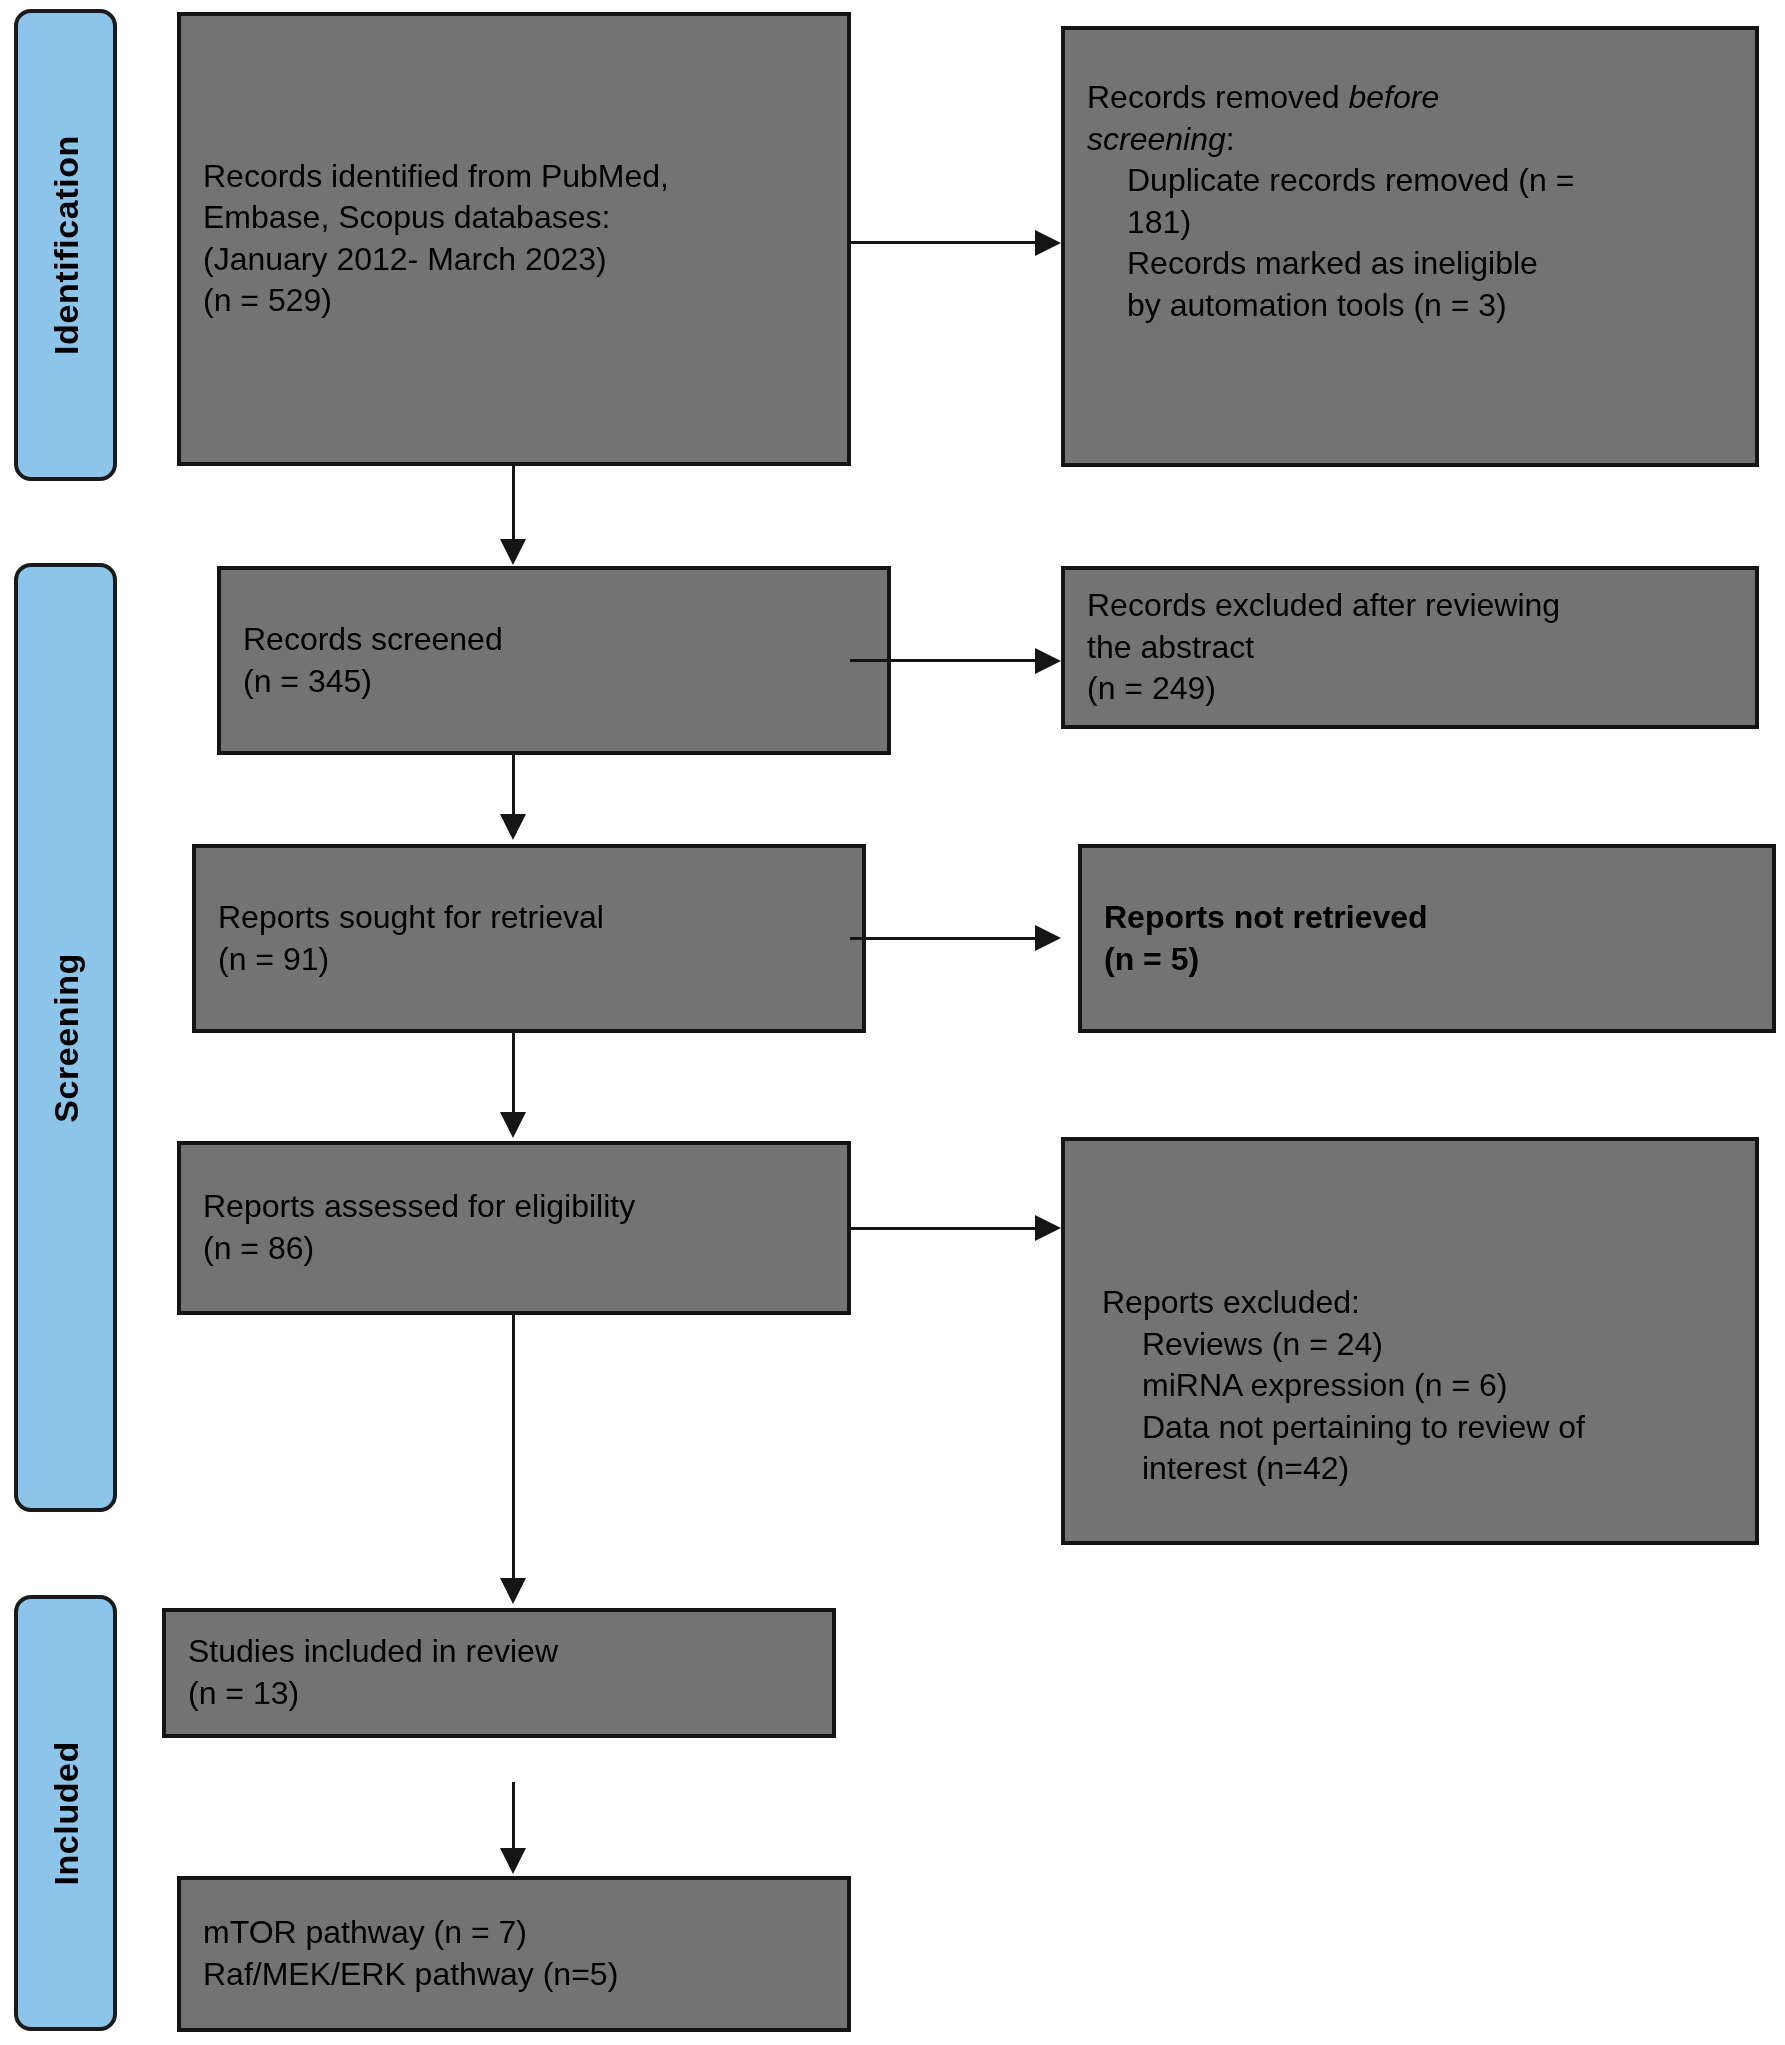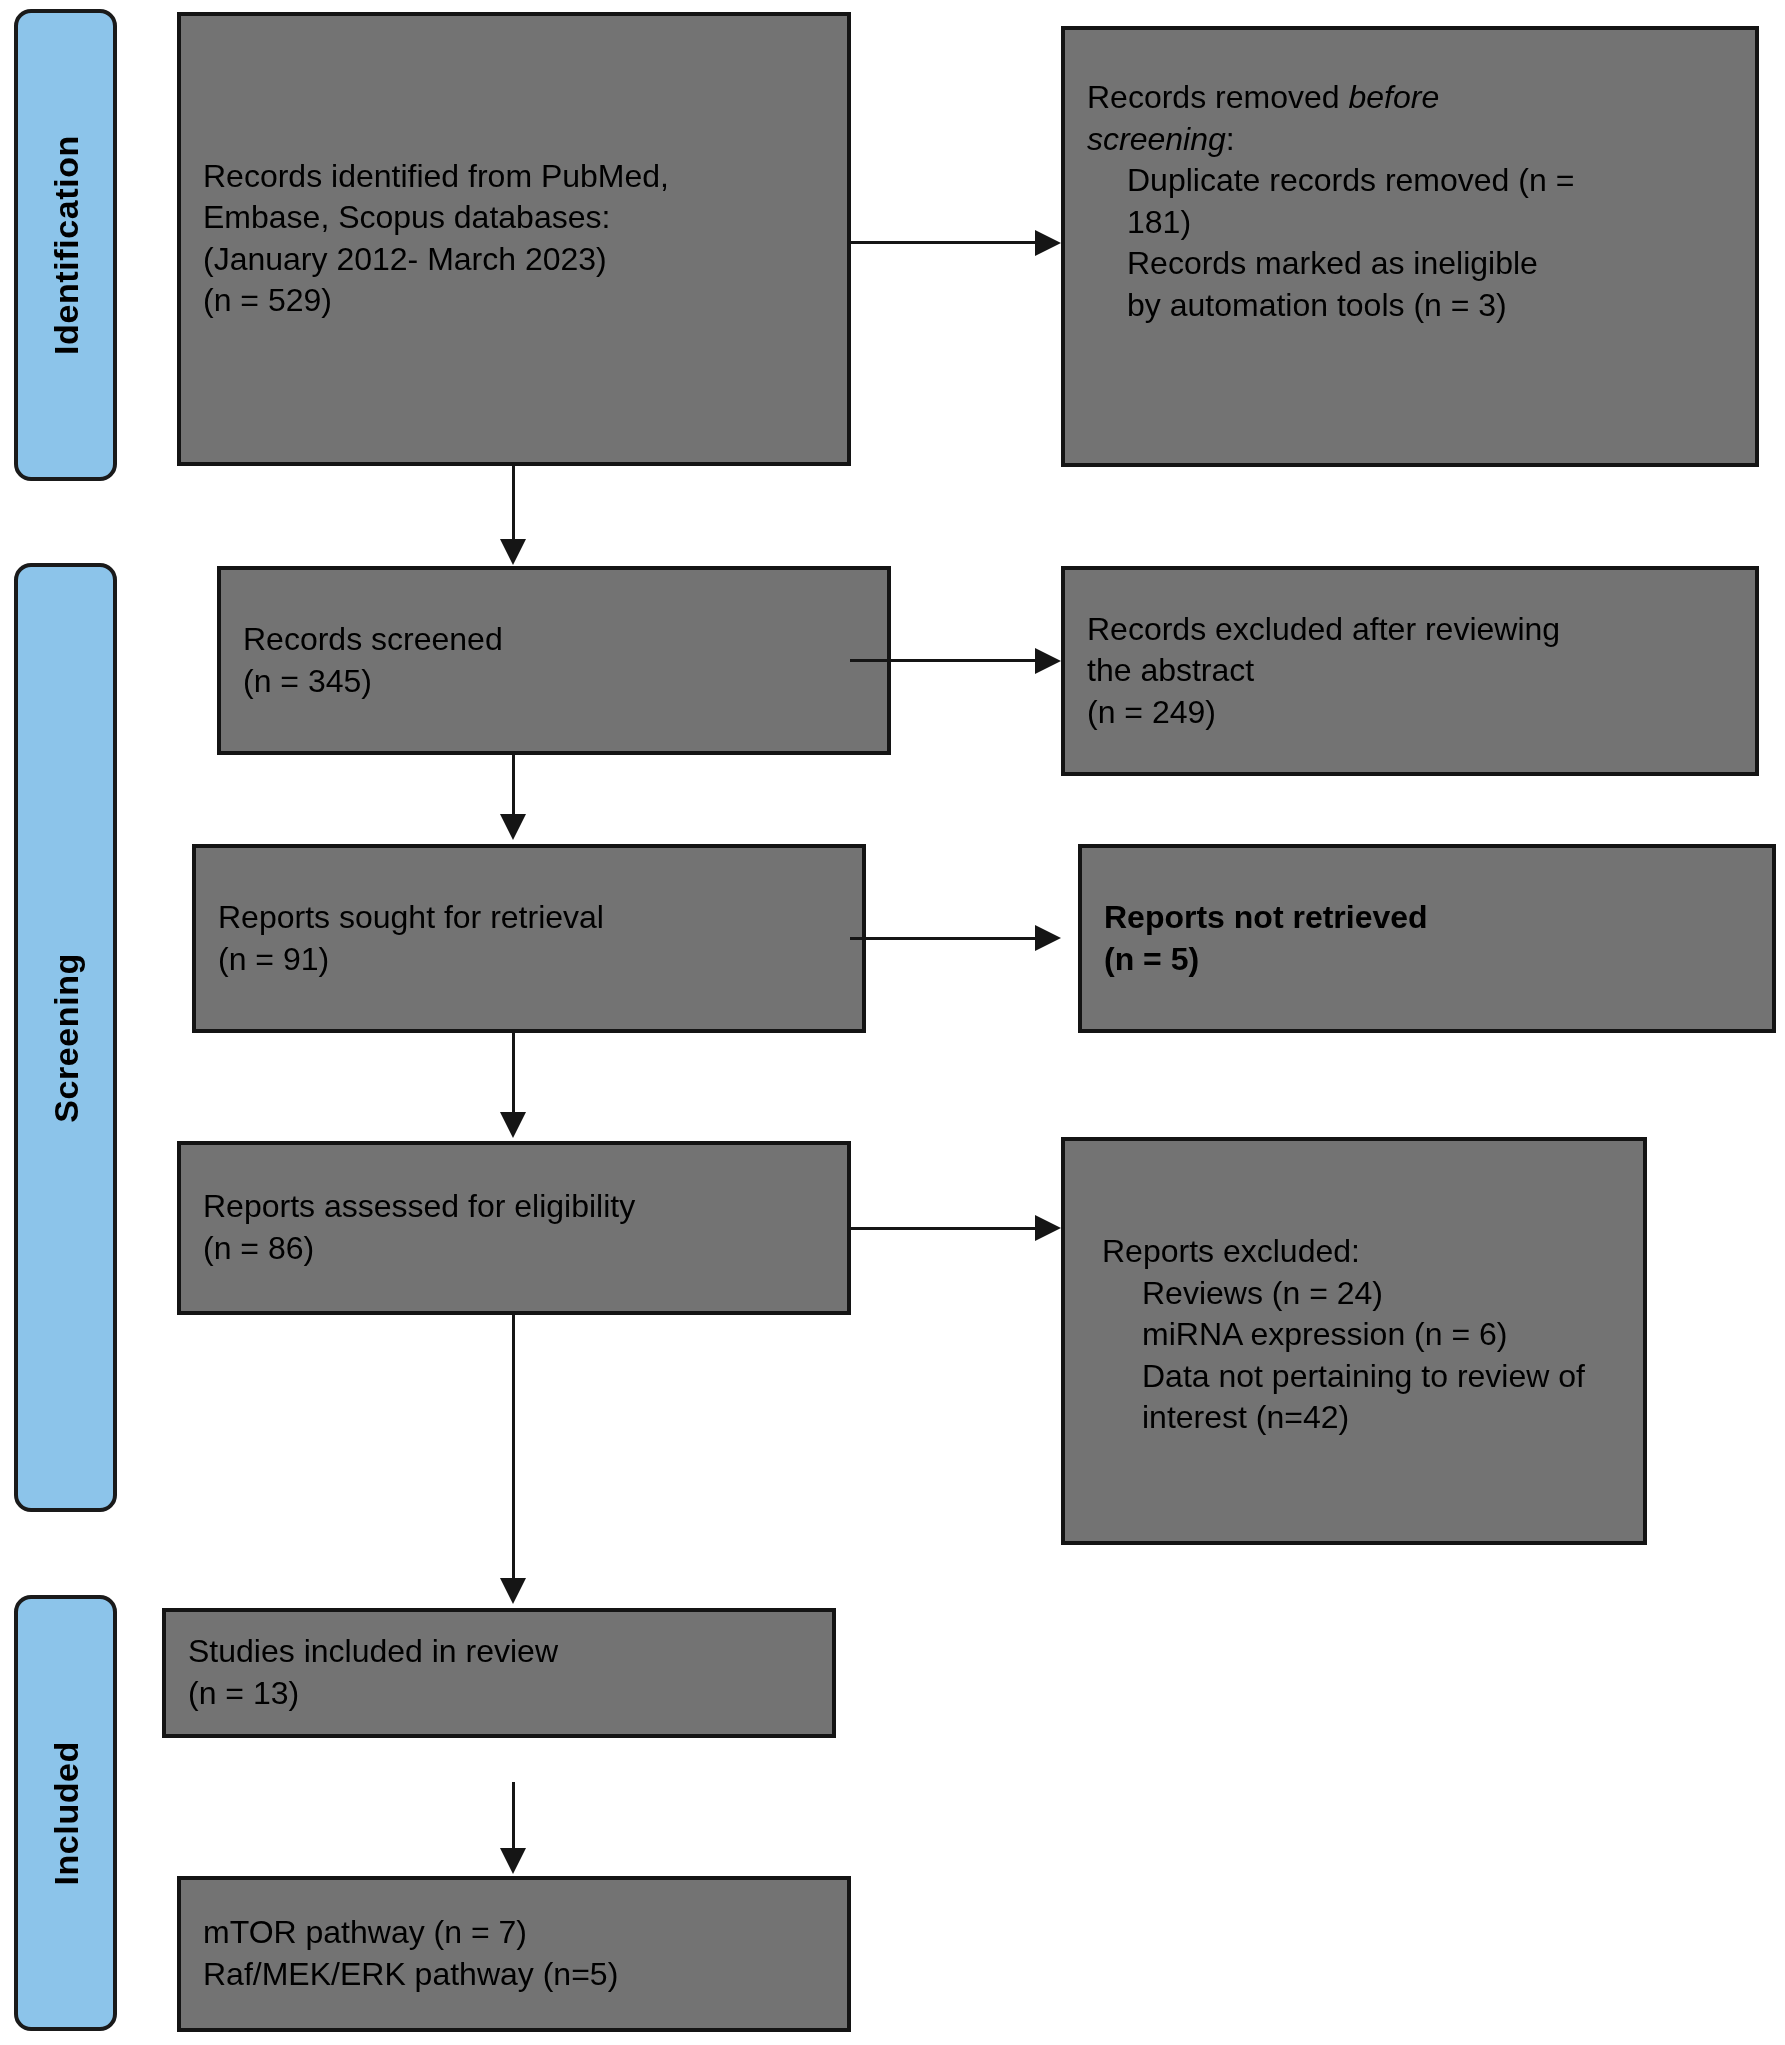--- a/index.html
+++ b/index.html
@@ -125,21 +125,21 @@
   <div class="vline" style="left:512px; top:466px; width:3.2px; height:77px;"></div>
   <div class="arrow-down" style="left:500px; top:539px;"></div>
 
   <div class="flow-box" style="left:177px; top:566px; width:674px; height:189px;margin-left:40px;">
     <div class="box-text">
       <span class="ln">Records screened</span>
       <span class="ln">(n = 345)</span>
     </div>
   </div>
 
-  <div class="flow-box" style="left:1061px; top:566px; width:698px; height:210px;">
+  <div class="flow-box" style="left:1061px; top:566px; width:698px; height:163px;">
     <div class="box-text">
       <span class="ln">Records excluded after reviewing</span>
       <span class="ln">the abstract</span>
       <span class="ln">(n = 249)</span>
     </div>
   </div>
 
   <div class="hline" style="left:850px; top:659px; width:185px;"></div>
   <div class="arrow-right" style="left:1035px; top:648px;"></div>
 
@@ -166,21 +166,21 @@
   <div class="vline" style="left:512px; top:1033px; width:3.2px; height:83px;"></div>
   <div class="arrow-down" style="left:500px; top:1112px;"></div>
 
   <div class="flow-box" style="left:177px; top:1141px; width:674px; height:174px;">
     <div class="box-text">
       <span class="ln">Reports assessed for eligibility</span>
       <span class="ln">(n = 86)</span>
     </div>
   </div>
 
-  <div class="flow-box" style="left:1061px; top:1137px; width:586px; height:408px; align-items:flex-start; padding-top:90px;padding-left:37px;">
+  <div class="flow-box" style="left:1061px; top:1137px; width:698px; height:408px; align-items:center; padding-top:90px;padding-left:37px;">
     <div class="box-text">
       <span class="ln">Reports excluded:</span>
       <span class="ind">Reviews (n = 24)</span>
       <span class="ind">miRNA expression (n = 6)</span>
       <span class="ind">Data not pertaining to review of</span>
       <span class="ind">interest (n=42)</span>
     </div>
   </div>
 
   <div class="hline" style="left:850px; top:1227px; width:185px;"></div>

